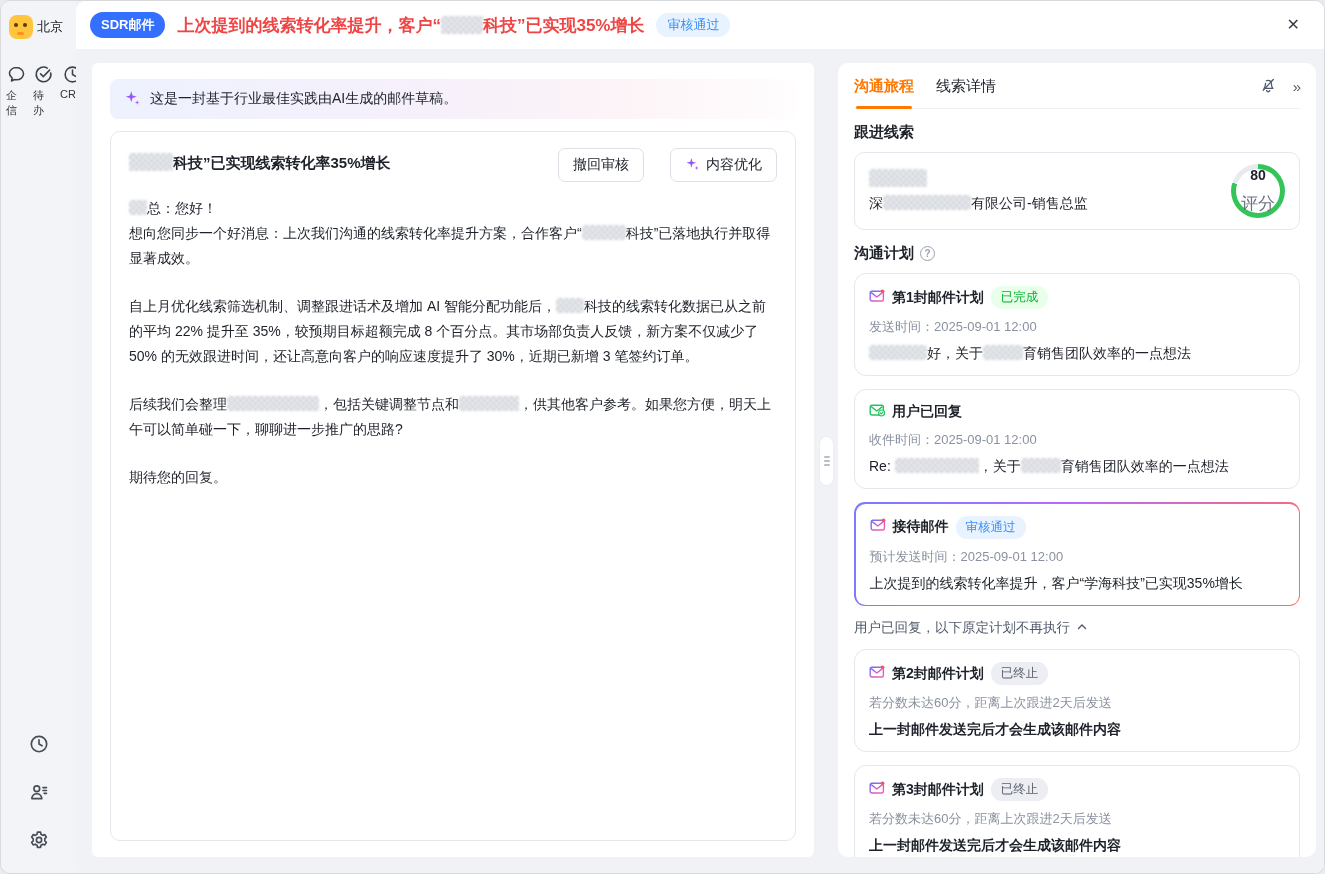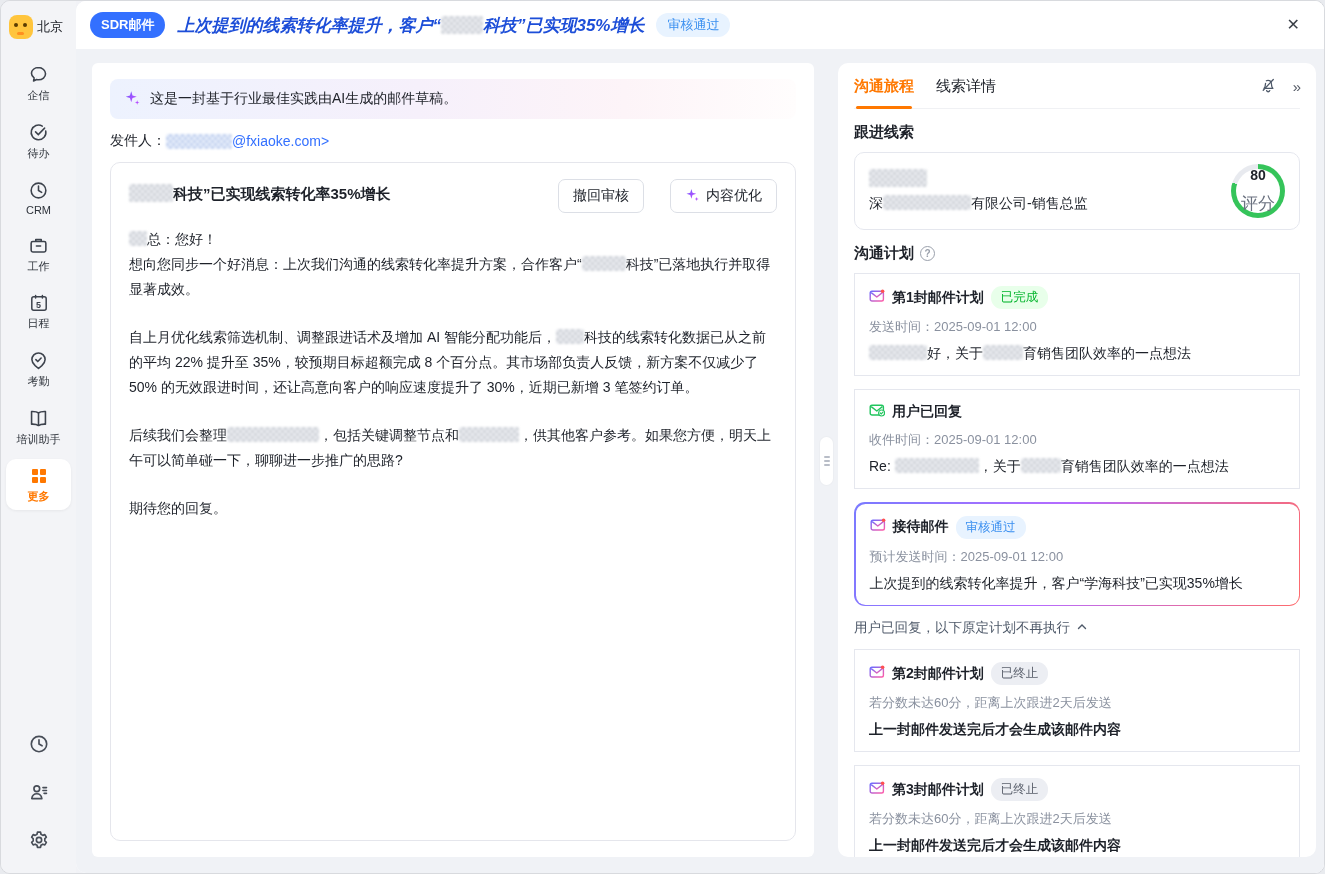--- a/index.html
+++ b/index.html
@@ -7,35 +7,35 @@
   body { background:#e9ebef; }
   .frame { position:relative; width:1325px; height:874px; background:#f1f2f6; border:1px solid #d8dade; border-radius:10px; overflow:hidden; }
 
   
   .sidebar { position:absolute; left:0; top:0; width:75px; height:100%; background:#f3f4f7; display:flex; flex-direction:column; align-items:center; padding:8px 0 14px; }
   .workspace { display:flex; align-items:center; gap:4px; width:100%; padding-left:8px; height:36px; }
   .bee { width:24px; height:24px; background:#ffc53d; border-radius:8px; position:relative; flex:none; }
   .bee::before { content:""; position:absolute; left:5px; top:8px; width:4px; height:4px; border-radius:50%; background:#5a3c00; box-shadow:9px 0 0 #5a3c00; }
   .bee::after { content:""; position:absolute; left:8px; bottom:4px; width:7px; height:3px; border-radius:2px; background:#ff8f1f; }
   .workspace-name { font-size:13px; color:#23262d; white-space:nowrap; overflow:hidden; }
-  .side-nav { display:flex; flex-direction:column; align-items:stretch; width:100%; padding:12px 5px 0; gap:6px; }
+  .side-nav { display:flex; flex-direction:row; align-items:stretch; width:100%; padding:12px 5px 0; gap:6px; }
   .side-item { display:flex; flex-direction:column; align-items:center; gap:3px; padding:7px 0 6px; border-radius:10px; cursor:pointer; }
   .side-label { font-size:11px; color:#2e333b; }
   .side-item svg { display:block; }
   .side-item.active { background:#ffffff; box-shadow:0 1px 3px rgba(0,0,0,.06); }
   .side-item.active .side-label { color:#ff7800; font-weight:700; }
   .cal-day { position:absolute; left:0; right:0; top:4px; text-align:center; font-size:9px; font-weight:700; color:#3d434d; }
   .cal-box { position:relative; width:20px; height:20px; }
   .side-bottom { margin-top:auto; display:flex; flex-direction:column; align-items:center; gap:22px; padding-bottom:4px; }
 
   
   .modal { position:absolute; left:75px; top:0; right:0; bottom:0; background:#ffffff; border-radius:10px 0 0 10px; display:flex; flex-direction:column; overflow:hidden; }
   .modal-header { height:48px; flex:none; display:flex; align-items:center; padding:0 20px 0 14px; gap:12px; background:#fff; }
   .sdr-badge { background:#3370ff; color:#fff; font-size:13px; font-weight:600; padding:4px 11px; border-radius:13px; flex:none; }
-  .modal-title { font-size:17px; font-weight:700; color:#1d4ed8; white-space:nowrap;font-style:italic; }
+  .modal-title { font-size:17px; font-weight:700; color:#ef4444; white-space:nowrap; }
   .status-pill { background:#e8f3ff; color:#3a8ff0; font-size:13px; padding:3px 11px; border-radius:12px; flex:none; }
   .close-btn { margin-left:auto; font-size:16px; color:#3a3f47; cursor:pointer; padding:4px; line-height:1; }
 
   .modal-body { position:relative; flex:1; background:#f0f2f6; display:flex; gap:24px; padding:14px 8px 16px 16px; overflow:hidden; }
 
   
   .email-panel { flex:1; background:#fff; border-radius:6px; padding:16px 18px; display:flex; flex-direction:column; overflow:hidden; }
   .ai-banner { display:flex; align-items:center; gap:9px; background:linear-gradient(90deg,#edf2fe 0%,#f6f0fb 45%,#fdf4f8 75%,#fffdfd 100%); border-radius:8px; padding:10px 14px; font-size:14px; color:#21242b; }
   .addr-line { display:flex; align-items:center; margin-top:13px; font-size:14px; color:#1d2129; }
   .addr-line .addr-val { color:#3370ff; }
@@ -66,21 +66,21 @@
   .help-circle { width:15px; height:15px; border:1px solid #9aa0ab; border-radius:50%; color:#9aa0ab; font-size:10px; display:inline-flex; align-items:center; justify-content:center; font-weight:700; cursor:pointer; }
 
   .lead-card { border:1px solid #e5e7ee; border-radius:10px; padding:11px 14px; display:flex; align-items:center; cursor:pointer; }
   .lead-info { display:flex; flex-direction:column; gap:8px; }
   .lead-company { font-size:14px; color:#1d2129; }
   .ring { margin-left:auto; width:54px; height:54px; border-radius:50%; background:conic-gradient(#35c45a 0 288deg,#e8eaef 288deg 360deg); display:flex; align-items:center; justify-content:center; flex:none;text-align:right; }
   .ring-inner { width:44px; height:44px; border-radius:50%; background:#fff; display:flex; flex-direction:column; align-items:center; justify-content:center; }
   .score-num { font-size:14px; font-weight:700; color:#1d2129; line-height:1; }
   .score-label { font-size:17px; color:#6b7280; margin-top:10px; }
 
-  .plan-card { border:1px solid #e5e7ee; border-radius:0; padding:12px 14px; background:#fff; margin-bottom:13px; cursor:pointer; }
+  .plan-card { border:1px solid #e5e7ee; border-radius:12px; padding:12px 14px; background:#fff; margin-bottom:13px; cursor:pointer; }
   .grad-wrap { padding:1.5px; border-radius:11px; background:linear-gradient(110deg,#7a7aff 0%,#b66bff 45%,#ff6b6b 100%); margin-bottom:13px; }
   .grad-wrap .plan-card { border:none; border-radius:9.5px; margin-bottom:0; }
   .plan-line1 { display:flex; align-items:center; gap:7px; }
   .plan-title { font-size:14px; font-weight:700; color:#1d2129; }
   .badge { font-size:12.5px; padding:3px 10px; border-radius:11px; }
   .badge-success { background:#e8ffea; color:#00b42a; }
   .badge-info { background:#e8f3ff; color:#3a8ff0; }
   .badge-muted { background:#eceef3; color:#595f6b; }
   .plan-line2 { margin-top:9px; font-size:13px; color:#8a919f; }
   .plan-line3 { margin-top:9px; font-size:14px; color:#1d2129; }
@@ -219,25 +219,20 @@
 
     <div class="modal-body">
 
       <div class="email-panel">
         <div class="ai-banner">
           <span><svg width="17" height="17" viewBox="0 0 20 20">
                 <path d="M8.5 2.5l1.5 5 5 1.5-5 1.5-1.5 5-1.5-5-5-1.5 5-1.5z" fill="url(#gSpark)"></path>
                 <path d="M15.5 13.2l.7 2 2 .7-2 .7-.7 2-.7-2-2-.7 2-.7z" fill="#b44dff"></path>
               </svg></span>
           <span>这是一封基于行业最佳实践由AI生成的邮件草稿。</span>
-        </div>
-        <div class="addr-line">
-          <span>发件人：</span>
-          <span class="redact blue" style="width:66px"></span>
-          <span class="addr-val">@fxiaoke.com&gt;</span>
         </div>
 
         <div class="draft-card">
           <div class="draft-head">
             <span class="draft-subject"><span class="redact tall" style="width:44px"></span><span>科技”已实现线索转化率35%增长</span></span>
             <span class="draft-actions">
               <button class="btn">
                   <span>撤回审核</span>
                 </button>
               <button class="btn">

